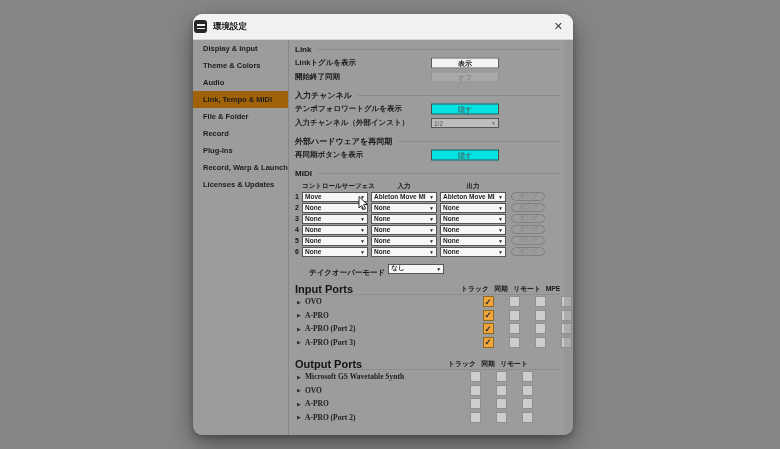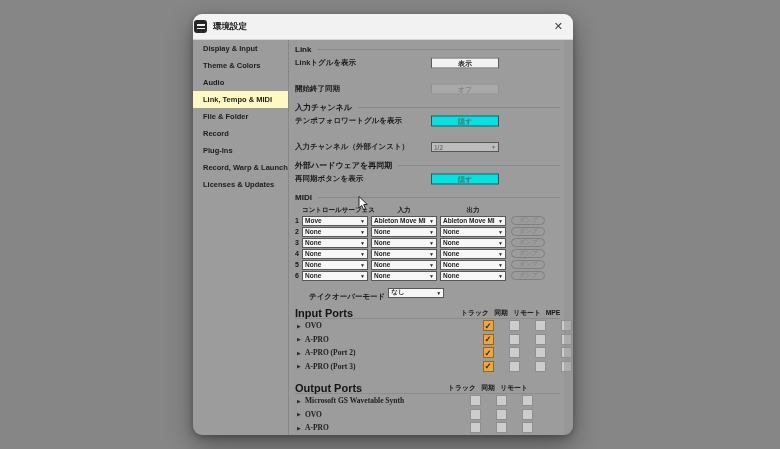--- a/index.html
+++ b/index.html
@@ -26,33 +26,33 @@
   .live-icon i{display:block;width:8px;height:1.6px;background:#f0f0f0;}
   .titlebar .title{font-size:8.5px;font-weight:bold;color:#1a1a1a;margin-left:6px;flex:1;}
   .close{font-size:11px;color:#3c3c3c;cursor:default;line-height:1;}
 
   .win-body{display:flex;height:395px;}
 
   
   .sidebar{width:96px;border-right:1px solid #878787;box-sizing:border-box;flex:0 0 auto;}
   .side-item{height:17px;display:flex;align-items:center;padding-left:10px;
     font-size:7.5px;font-weight:bold;color:#1c1c1c;white-space:nowrap;cursor:default;}
-  .side-item.selected{background:#fef9c3;}
+  .side-item.selected{background:#a16207;}
 
   
   .content{position:relative;flex:1;padding:4px 0 8px 6px;box-sizing:border-box;}
   .scroll-strip{position:absolute;right:0;top:0;width:9px;height:395px;background:#949494;opacity:.55;}
 
   .sec{display:flex;align-items:center;height:10px;margin-top:6px;}
   .sec:first-child{margin-top:0;}
   .sec .h{font-size:8px;font-weight:bold;color:#161616;white-space:nowrap;}
   .sec .rule{flex:1;height:1px;background:#898989;margin:0 13px 0 6px;}
 
   .row{position:relative;height:14px;margin-top:2px;display:flex;align-items:center;}
-  .row + .row{margin-top:12px;}
+  .row + .row{margin-top:0;}
   .lbl{font-size:7.5px;font-weight:bold;color:#1c1c1c;white-space:nowrap;}
   .ctl{position:absolute;left:136px;top:50%;transform:translateY(-50%);width:68px;height:11px;
     display:flex;align-items:center;justify-content:center;font-size:7px;font-weight:bold;
     box-sizing:border-box;border:1px solid #5a5a5a;cursor:default;}
   .btn-white{background:#f2f2f2;color:#262626;}
   .btn-off{background:#a9a9a9;border-color:#919191;color:#868686;}
   .btn-cyan{background:#00e3e3;border-color:#4a4a4a;color:#397f7f;}
 
   .dd{display:flex;align-items:center;background:#f7f7f7;border:1px solid #565656;
     height:10px;box-sizing:border-box;padding:0 2px;cursor:default;}

